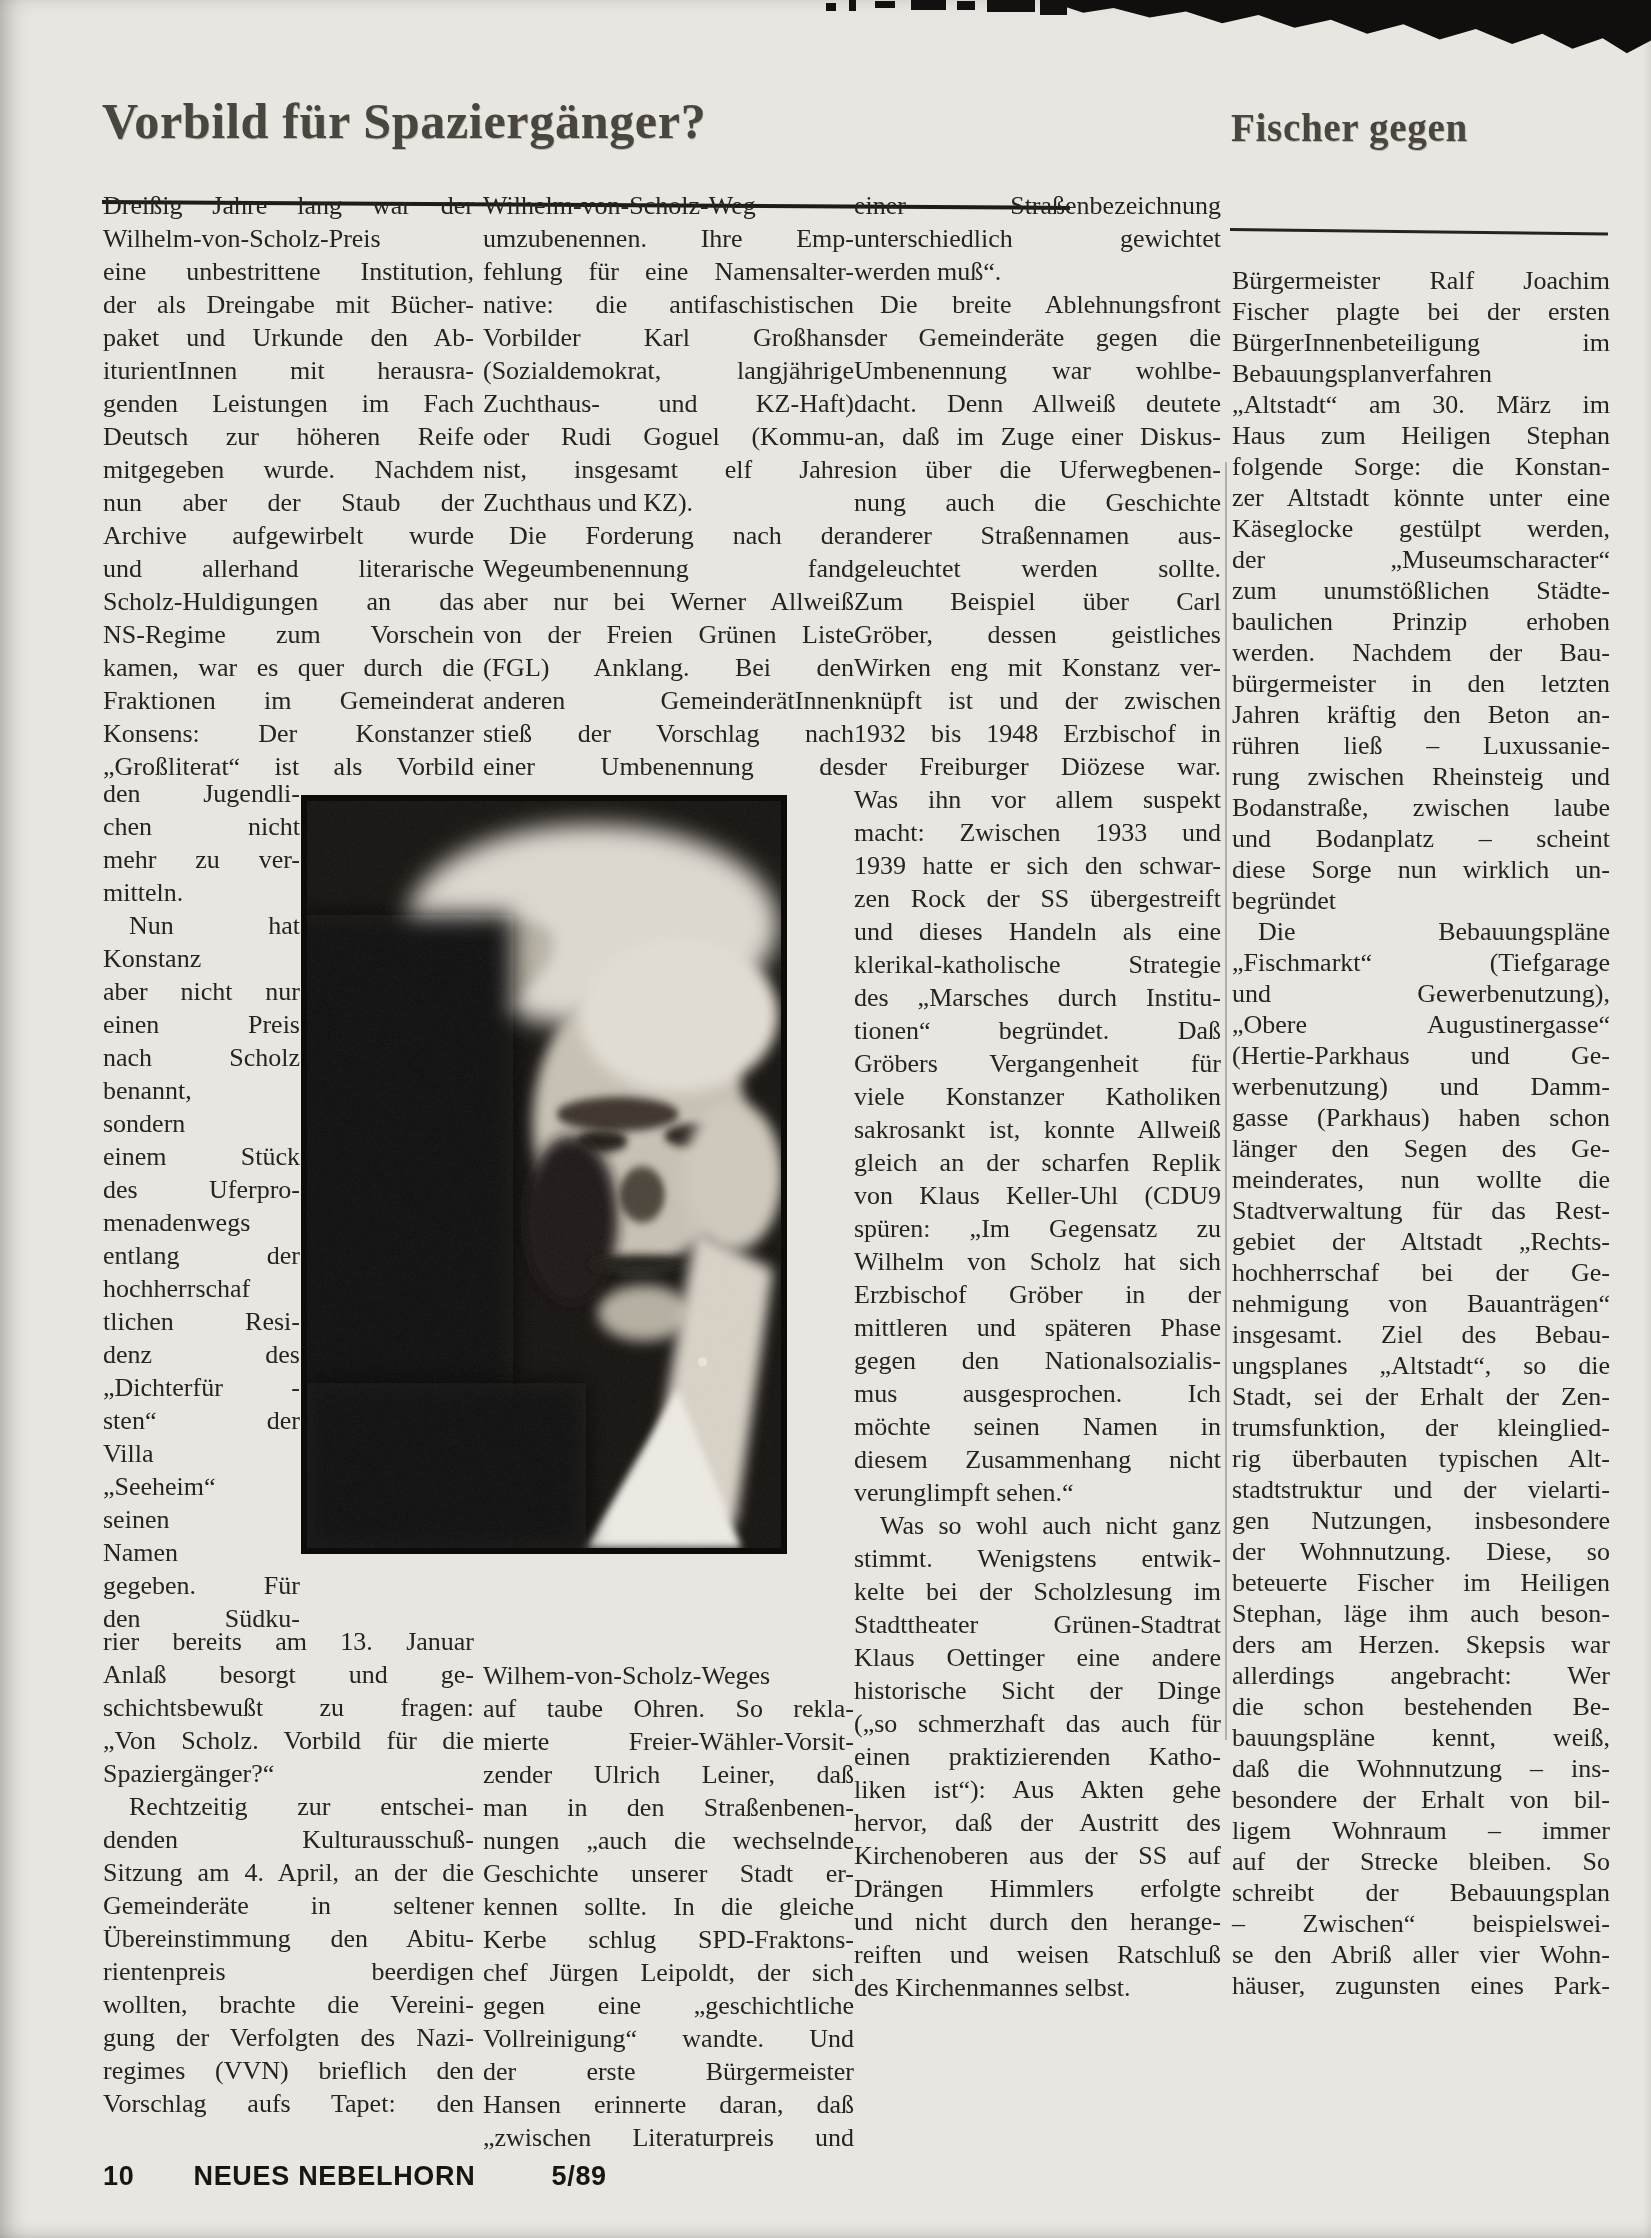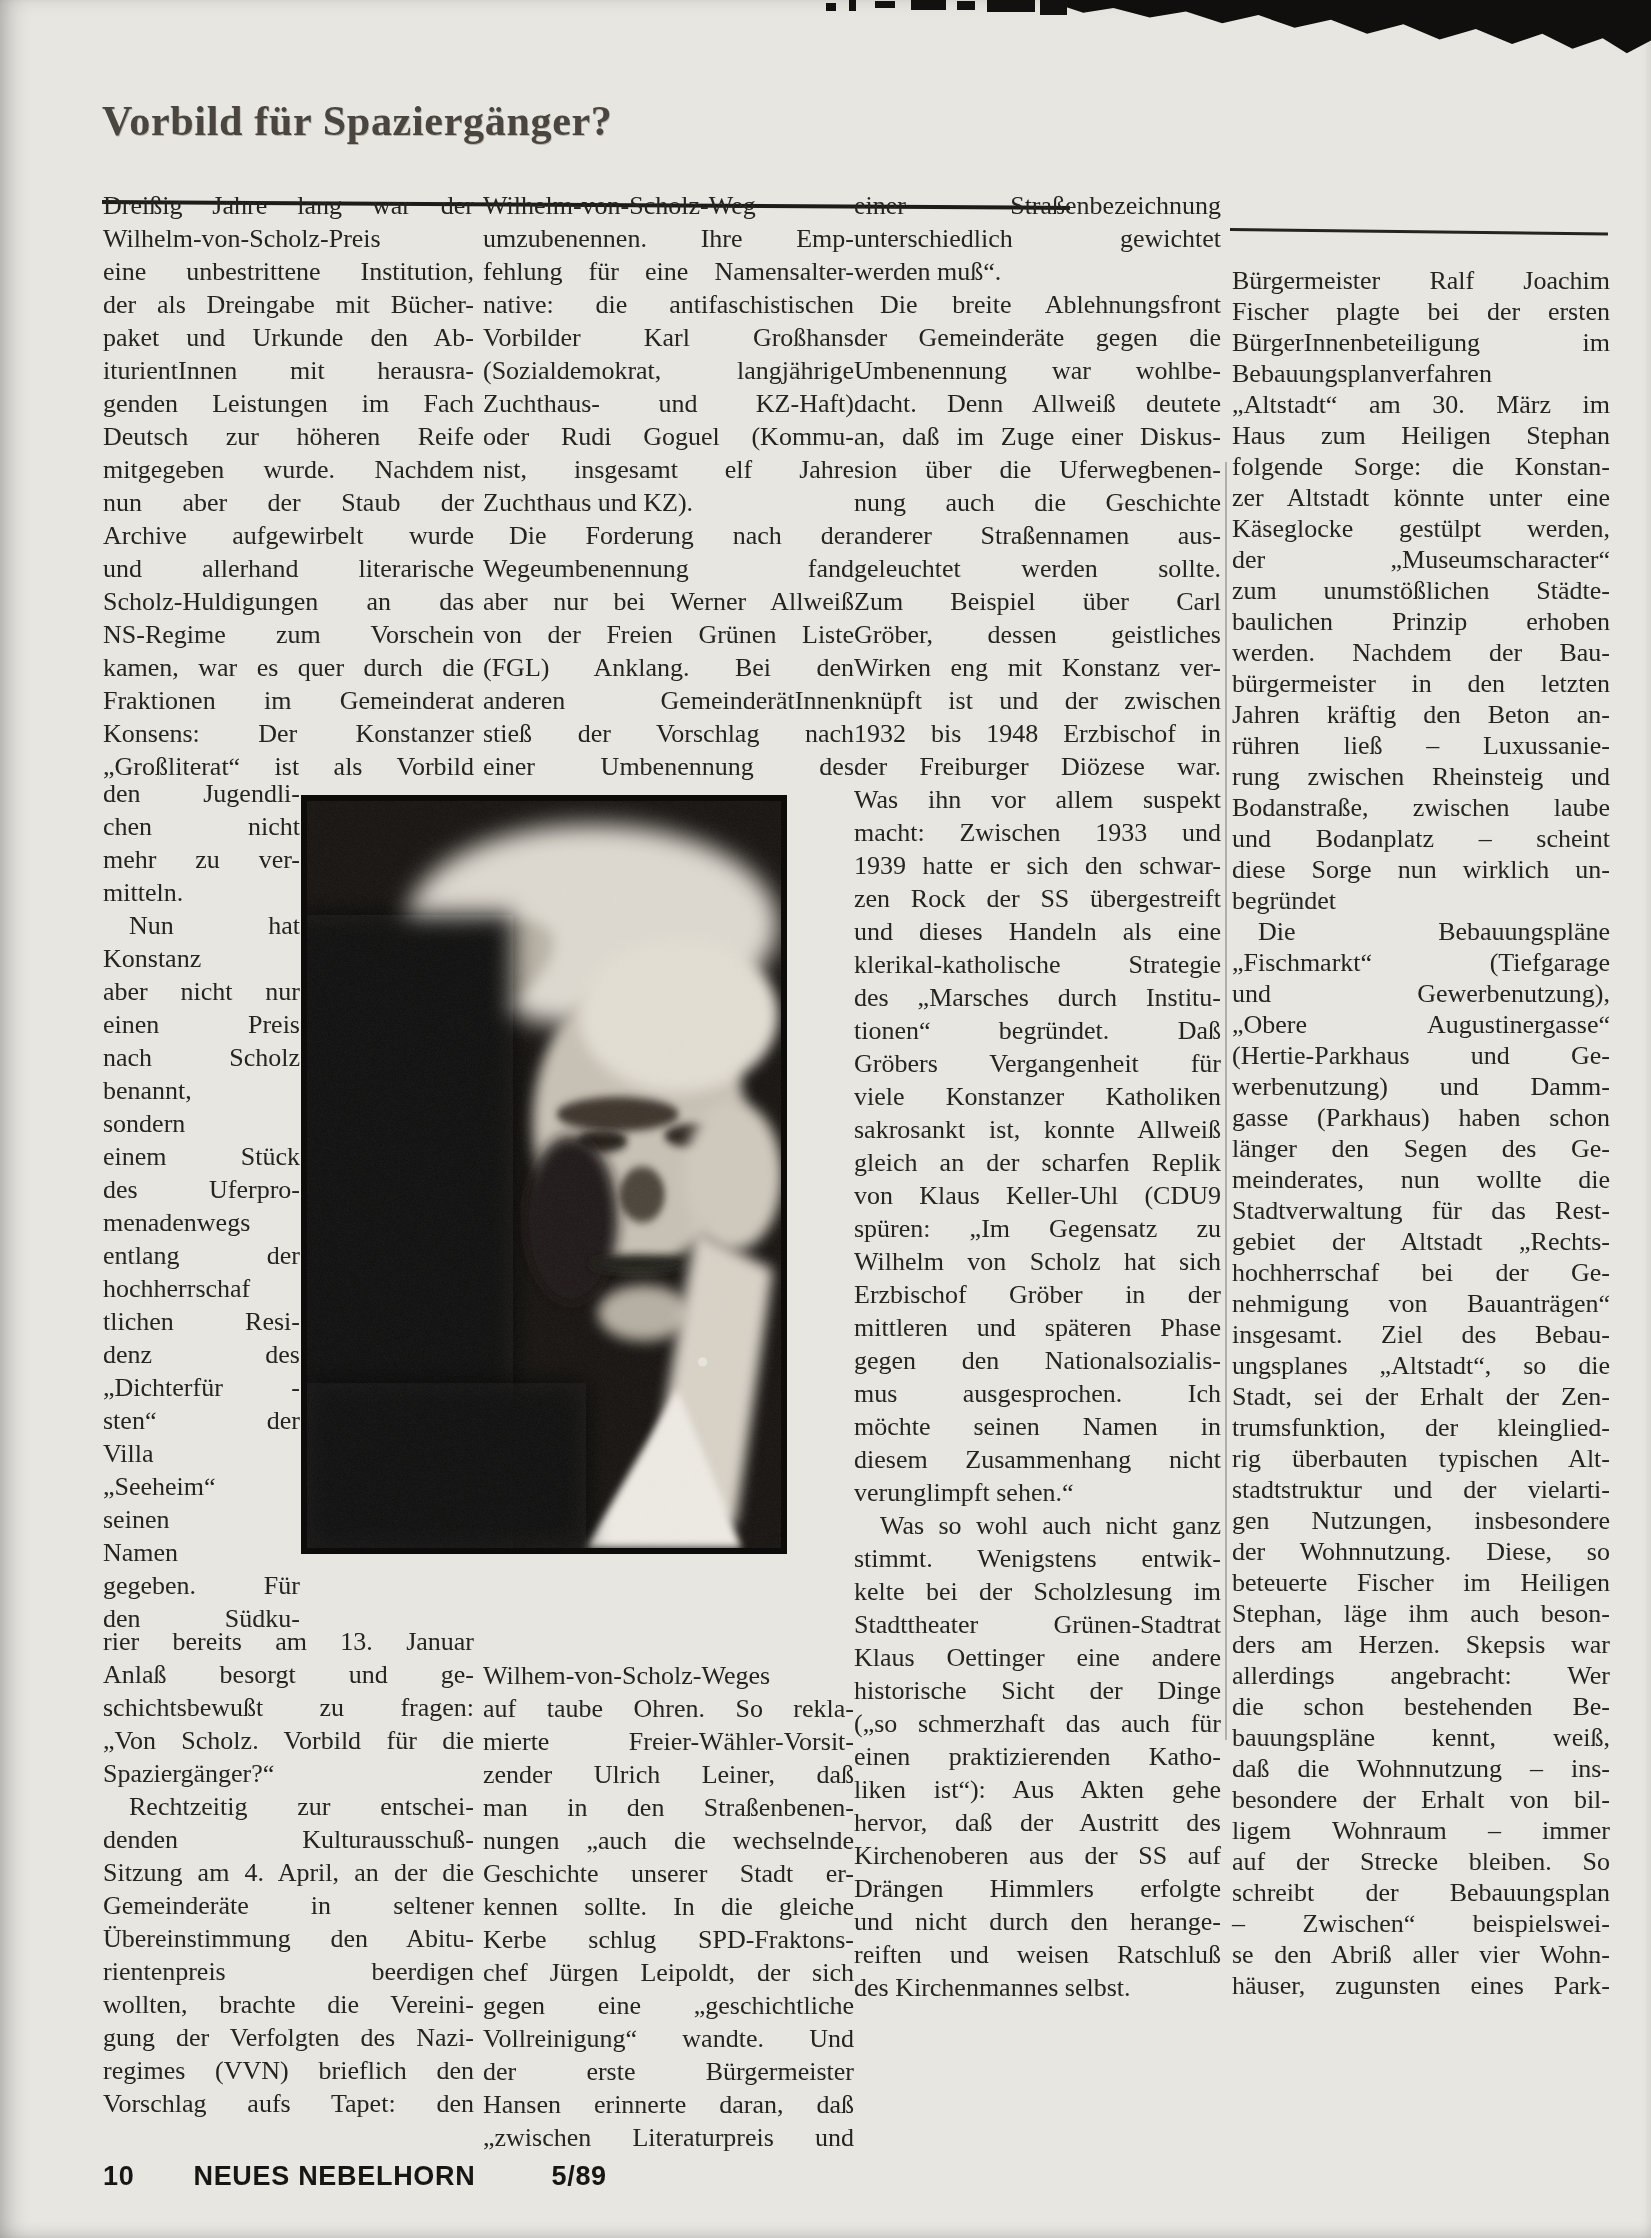--- a/index.html
+++ b/index.html
@@ -24,21 +24,21 @@
   .m1{left:826px;top:2.7px;width:9.5px;height:8.2px;}
   .m2{left:849px;top:0;width:6.8px;height:11px;}
   .m3{left:875px;top:1.4px;width:20.4px;height:6.8px;}
   .m4{left:911px;top:0;width:35px;height:9.5px;}
   .m5{left:957px;top:1.4px;width:17.7px;height:8.2px;}
   .m6{left:987px;top:0;width:48px;height:12.2px;}
   .m7{left:1040px;top:0;width:27px;height:15px;}
 
   .headline1{
     position:absolute;left:102px;top:71px;width:1020px;
-    font-size:42px;line-height:45px;font-weight:700;
+    font-size:50px;line-height:45px;font-weight:700;
     color:#4a463f;letter-spacing:0.7px;
     text-shadow:0.7px 0.7px 0 rgba(90,86,78,.35);
     margin-top:28px;
   }
   .rule1{
     position:absolute;left:102px;top:200px;width:968px;height:4.1px;
     background:#1d1c19;transform:rotate(.35deg);transform-origin:left center;
   }
   .headline2{
     position:absolute;left:1231px;top:99px;width:408px;
@@ -94,20 +94,21 @@
   <div class="scan-mark m3"></div>
   <div class="scan-mark m4"></div>
   <div class="scan-mark m5"></div>
   <div class="scan-mark m6"></div>
   <div class="scan-mark m7"></div>
 
   <h1 class="headline1">Vorbild für Spaziergänger?</h1>
   <div class="rule1"></div>
 
   <div class="headline2">
+    <div>Fischer gegen</div>
   </div>
   <div class="rule2"></div>
 
   <div class="col col1-top">
       <div class="tline">Dreißig Jahre lang war der</div>
       <div class="tline">Wilhelm-von-Scholz-Preis</div>
       <div class="tline">eine unbestrittene Institution,</div>
       <div class="tline">der als Dreingabe mit Bücher-</div>
       <div class="tline">paket und Urkunde den Ab-</div>
       <div class="tline">iturientInnen mit herausra-</div>

